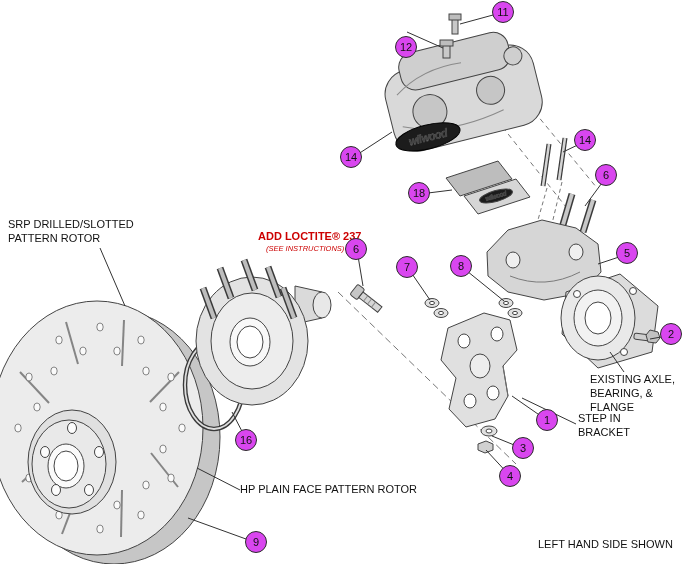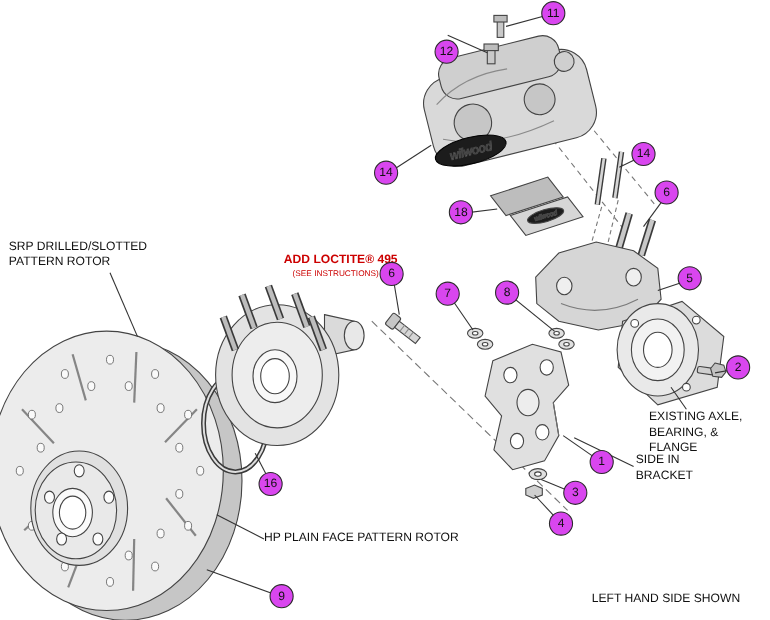--- a/index.html
+++ b/index.html
@@ -10,21 +10,21 @@
   .stage svg{position:absolute;left:0;top:0;}
   .callout{
     position:absolute;width:22px;height:22px;border:1.3px solid #2b2b2b;border-radius:50%;
     background:#d946ef;display:flex;align-items:center;justify-content:center;
     font-size:11px;color:#111;box-sizing:border-box;z-index:5;
   }
   .lbl{
     position:absolute;font-size:11px;color:#111;white-space:pre-line;line-height:1.25;z-index:4;
   }
   .lbl-red-title{position:absolute;font-size:11px;font-weight:bold;color:#cc0000;z-index:4;}
-  .lbl-red-sub{position:absolute;font-size:7.5px;color:#cc0000;z-index:4;}
+  .lbl-red-sub{position:absolute;font-size:7.5px;font-style:italic;color:#cc0000;z-index:4;}
 </style>
 </head>
 <body>
 
 <div class="stage">
 
   <svg width="700" height="564" viewBox="0 0 700 564">
 
     <g stroke="#777" fill="none" stroke-width="1">
       <line x1="338" y1="292" x2="516" y2="464" stroke-dasharray="7 4"></line>
@@ -271,22 +271,22 @@
     </div>
   <div class="callout" style="left:408px;top:182px">
       <span>18</span>
     </div>
   <div class="callout" style="left:235px;top:429px">
       <span>16</span>
     </div>
 
   <div class="lbl" style="left:8px;top:218px">SRP DRILLED/SLOTTED
 PATTERN ROTOR</div>
-  <div class="lbl-red-title" style="left:258px;top:230px">ADD LOCTITE® 495</div>
+  <div class="lbl-red-title" style="left:258px;top:230px">ADD LOCTITE® 237</div>
   <div class="lbl-red-sub" style="left:266px;top:244px">(SEE INSTRUCTIONS)</div>
   <div class="lbl" style="left:240px;top:483px">HP PLAIN FACE PATTERN ROTOR</div>
   <div class="lbl" style="left:590px;top:373px">EXISTING AXLE,
 BEARING, &amp; FLANGE</div>
-  <div class="lbl" style="left:578px;top:412px">SIDE IN
+  <div class="lbl" style="left:578px;top:412px">STEP IN
 BRACKET</div>
   <div class="lbl" style="left:538px;top:538px">LEFT HAND SIDE SHOWN</div>
 
 </div>
 
 </body></html>

